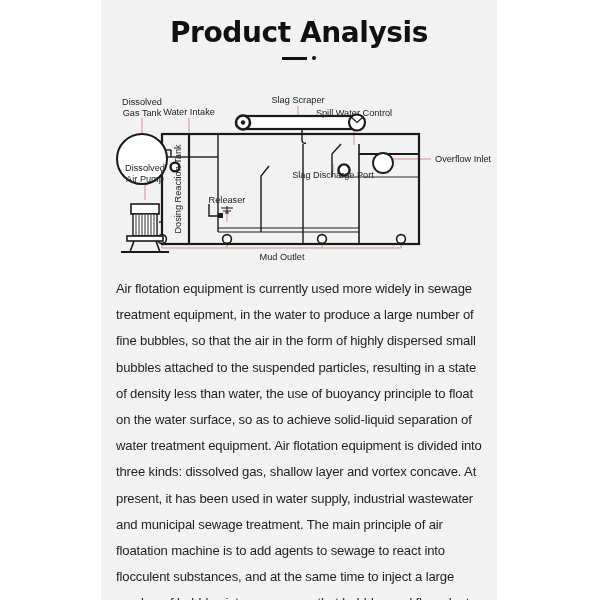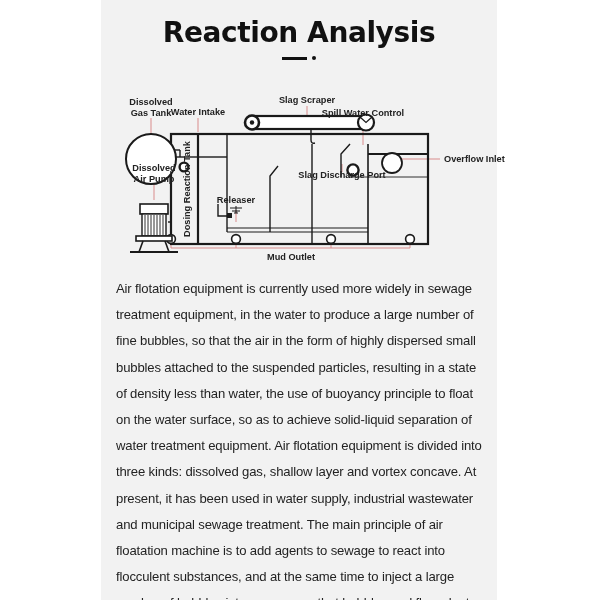--- a/index.html
+++ b/index.html
@@ -55,25 +55,24 @@
   #title-rule .dot {
     display: block;
     width: 4px;
     height: 4px;
     border-radius: 50%;
     background: #111111;
   }
 
   #diagram-wrap {
     position: absolute;
-    left: 110px;
+    left: 101px;
     top: 82px;
     width: 396px;
     height: 186px;
-    font-weight: bold;
   }
   #diagram-svg { display: block; }
 
   #body-text {
     position: absolute;
     left: 116px;
     top: 276px;
     width: 368px;
     font-family: "Liberation Sans", sans-serif;
     font-size: 13.1px;
@@ -84,21 +83,21 @@
   }
 </style>
 </head>
 <body>
 
 <div id="page">
 
   <div id="content-area"></div>
 
   <div id="title-block">
-    <div id="page-title">Reaction Analysis</div>
+    <div id="page-title">Product Analysis</div>
     <div id="title-rule">
       <span class="dash"></span>
       <span class="dot"></span>
     </div>
   </div>
 
   <div id="diagram-wrap">
     <svg id="diagram-svg" width="396" height="186" viewBox="0 0 396 186" xmlns="http://www.w3.org/2000/svg">
 
       <g stroke="#d98c8c" stroke-width="1" fill="none">

